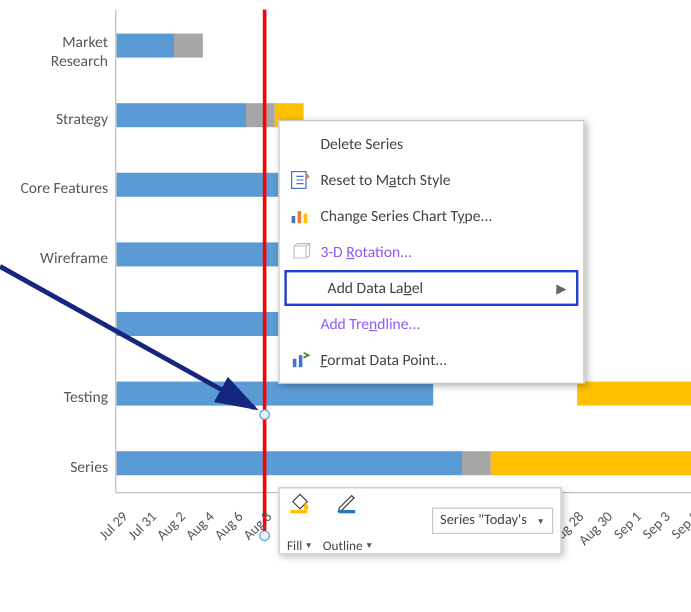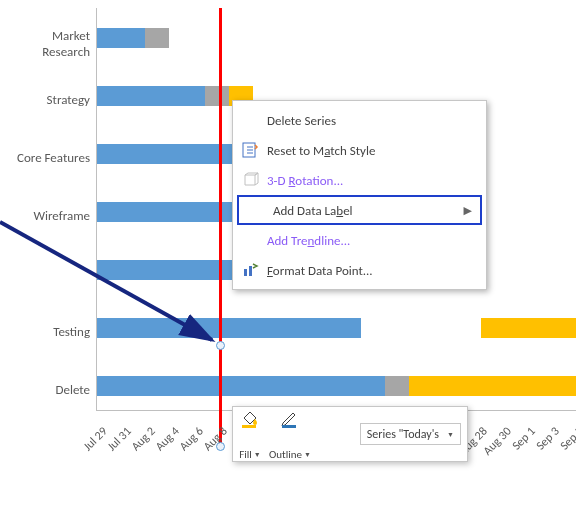--- a/index.html
+++ b/index.html
@@ -32,21 +32,21 @@
 </head>
 <body>
 
 <div class="chart">
 
   <div class="yaxis-label" style="top:28px">Market Research</div>
   <div class="yaxis-label" style="top:92px">Strategy</div>
   <div class="yaxis-label" style="top:150px">Core Features</div>
   <div class="yaxis-label" style="top:208px">Wireframe</div>
   <div class="yaxis-label" style="top:324px">Testing</div>
-  <div class="yaxis-label" style="top:382px">Delete</div>
+  <div class="yaxis-label" style="top:382px">Series</div>
 
   <div class="bar blue" style="left:97px;top:28px;width:48px"></div>
   <div class="bar gray" style="left:145px;top:28px;width:24px"></div>
 
   <div class="bar blue" style="left:97px;top:86px;width:108px"></div>
   <div class="bar gray" style="left:205px;top:86px;width:24px"></div>
   <div class="bar gold" style="left:229px;top:86px;width:24px"></div>
 
   <div class="bar blue" style="left:97px;top:144px;width:144px"></div>
 
@@ -98,20 +98,30 @@
   <div class="ctx-item">
     <span class="ctx-ico">
       <svg width="18" height="18" viewBox="0 0 18 18">
           <rect x="2" y="2" width="12" height="14" fill="none" stroke="#4472c4"></rect>
           <path d="M6 6h6M6 9h6M6 12h6" stroke="#4472c4"></path>
           <path d="M14 4l2 2-2 2" fill="none" stroke="#ed7d31" stroke-width="1.5"></path>
         </svg>
     </span>
     <span class="ctx-label">Reset to M<u>a</u>tch Style</span>
   </div>
+  <div class="ctx-item">
+    <span class="ctx-ico">
+      <svg width="18" height="18" viewBox="0 0 18 18">
+          <rect x="2" y="9" width="3" height="6" fill="#4472c4"></rect>
+          <rect x="7" y="5" width="3" height="10" fill="#ed7d31"></rect>
+          <rect x="12" y="7" width="3" height="8" fill="#ffc000"></rect>
+        </svg>
+    </span>
+    <span class="ctx-label">Change Series Chart T<u>y</u>pe...</span>
+  </div>
   <div class="ctx-item disabled">
     <span class="ctx-ico">
       <svg width="18" height="18" viewBox="0 0 18 18">
           <path d="M4 4l10 0 0 10-10 0Z M4 4l3-2 10 0-3 2 M14 4l3-2 0 10-3 2" fill="none" stroke="#c0c0c0"></path>
         </svg>
     </span>
     <span class="ctx-label">3-D <u>R</u>otation...</span>
   </div>
   <div class="ctx-item ctx-highlight">
     <span class="ctx-ico"></span>

